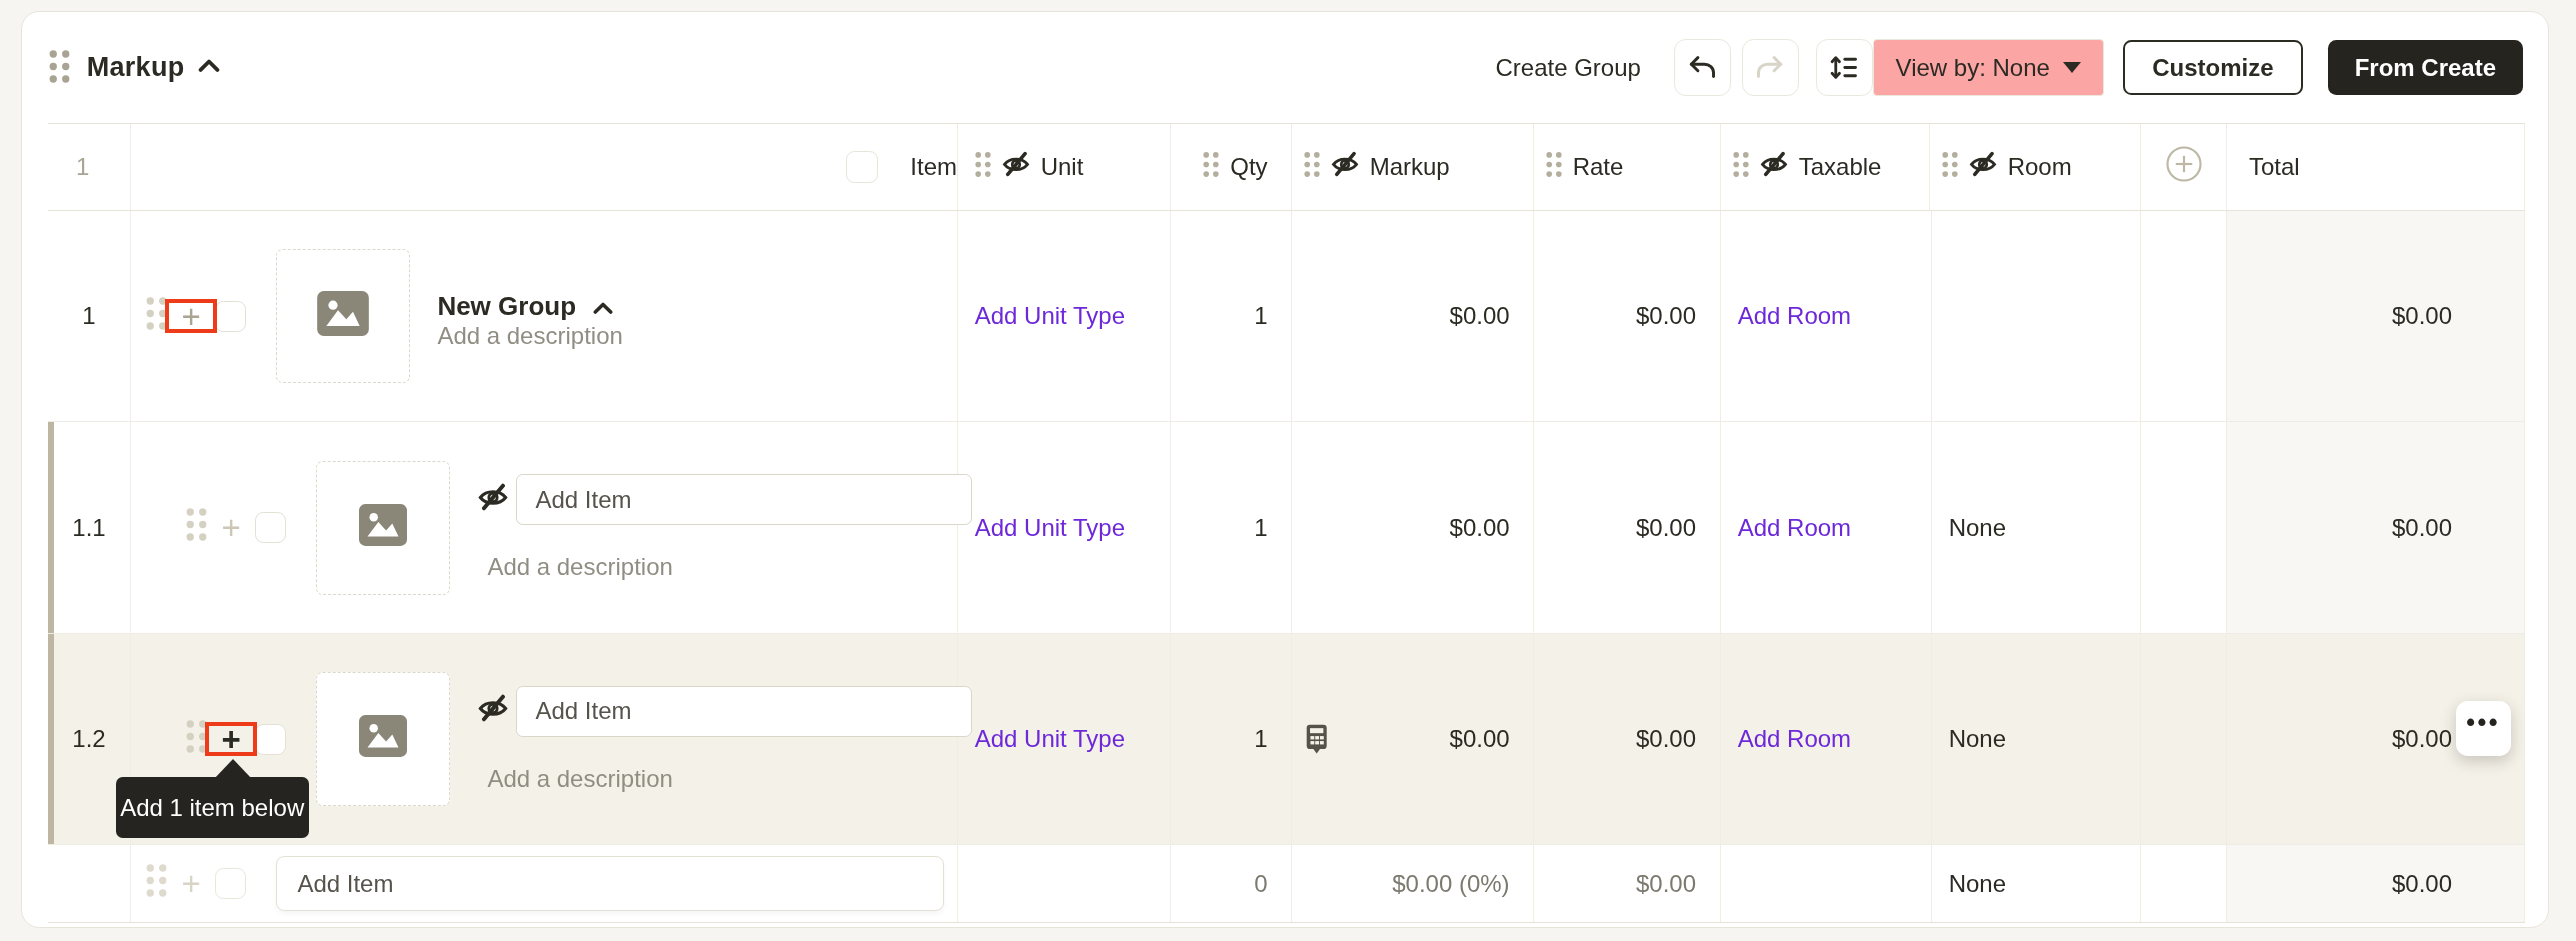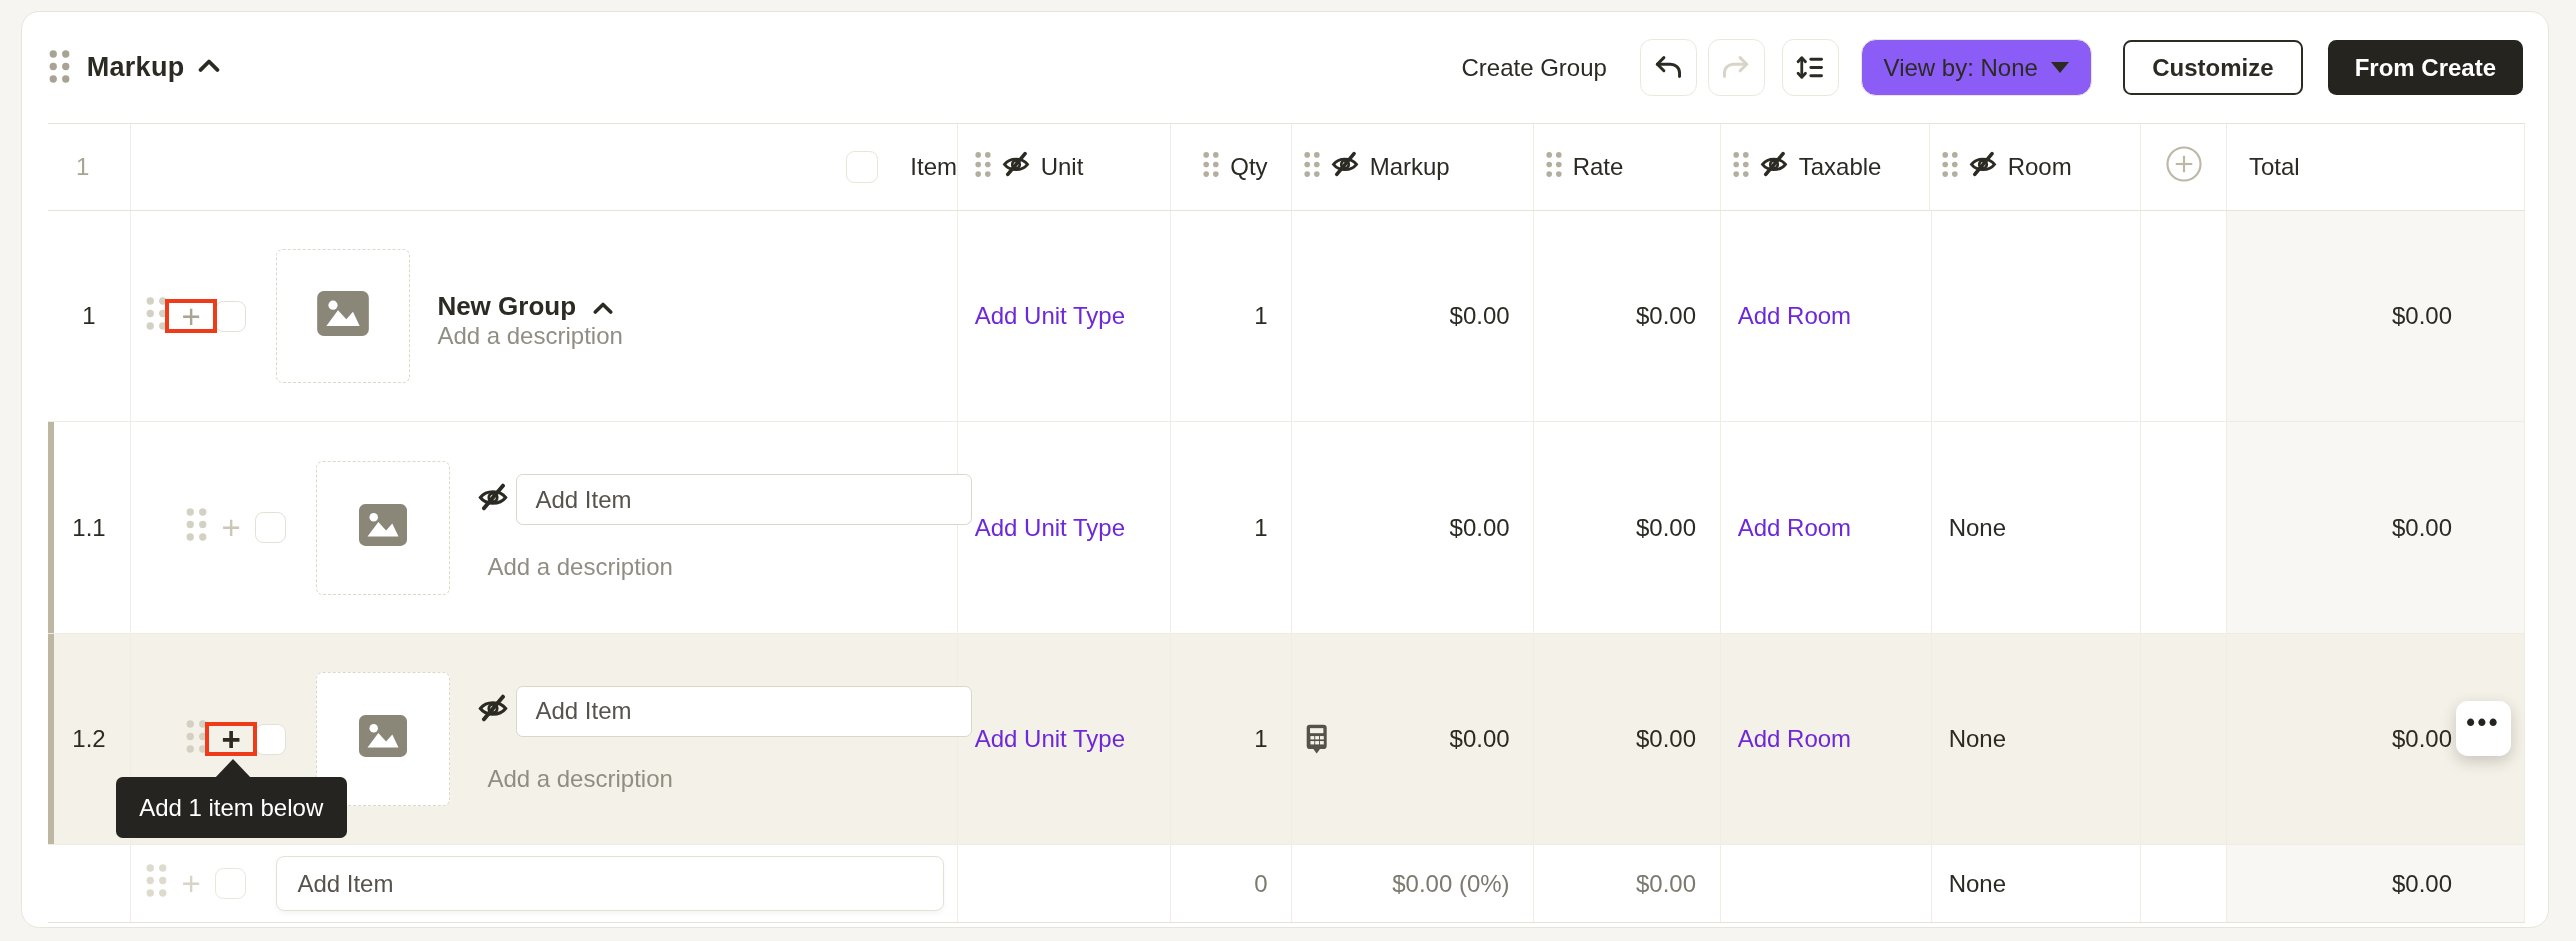--- a/index.html
+++ b/index.html
@@ -32,28 +32,28 @@
   .text-btn { font-size: 24px; font-weight: 500; background: none; border: none; color: #2b2a23; cursor: pointer; margin-right: 33px; font-family: inherit; }
   .icon-btn {
     width: 57px; height: 57px; background: #fff;
     border: 1.7px solid #eae7dd; border-radius: 11.7px;
     display: flex; align-items: center; justify-content: center; cursor: pointer;
   }
   .icon-btn + .icon-btn { margin-left: 11px; }
   .icon-btn.disabled { color: #d8d4c7; }
   .icon-btn svg { display: block; }
   .select-btn {
-    height: 57px; margin-left: 22px; padding: 0 22px;
-    background: #8b5cf6; border: 1.7px solid #eae7dd; border-radius: 15px;
+    height: 57px; padding: 0 22px;
+    background: #fca5a5; border: 1.7px solid #eae7dd; border-radius: 4px;
     display: flex; align-items: center; gap: 13.4px;
     font-size: 24px; font-weight: 500; color: #2b2a23; cursor: pointer; font-family: inherit;
   }
   .caret-down { width: 0; height: 0; border-left: 9.2px solid transparent; border-right: 9.2px solid transparent; border-top: 11px solid #2b2a23; }
   .outline-btn {
-    height: 55px; margin-left: 31px; padding: 0 27px;
+    height: 55px; margin-left: 19px; padding: 0 27px;
     background: #fff; border: 2.5px solid #2b2a23; border-radius: 8.3px;
     font-size: 24px; font-weight: 600; color: #2b2a23; cursor: pointer; font-family: inherit;
   }
   .dark-btn {
     height: 55px; margin-left: 25px; padding: 0 27px;
     background: #26241f; border: none; border-radius: 8.3px;
     font-size: 24px; font-weight: 600; color: #ffffff; cursor: pointer; font-family: inherit;
   }
   
   .items-table { position: absolute; left: 26px; top: 111px; width: 2477px; border-top: 0.8px solid #e6e3d9; }
@@ -131,21 +131,21 @@
     position: absolute; right: 13.4px; top: 50%; margin-top: -38px;
     width: 55px; height: 55px; background: #fff; border: none; border-radius: 11.7px;
     box-shadow: 0 5px 15px rgba(40,38,30,0.22);
     font-size: 25px; font-weight: 700; letter-spacing: 2.5px; color: #26241f;
     display: flex; align-items: center; justify-content: center; cursor: pointer; z-index: 6; font-family: inherit;
     padding-bottom: 11.7px;
   }
   
   .tooltip {
     position: absolute; left: -103px; top: 52px;
-    width: 231px; height: 61px;
+    width: 193px; height: 61px;
     background: #262420; color: #fff; border-radius: 6.7px;
     display: flex; align-items: center; justify-content: center;
     font-size: 24px; z-index: 10; white-space: nowrap;
   }
   .tooltip::before {
     content: ""; position: absolute; top: -18.4px; left: 98px;
     border-left: 19px solid transparent; border-right: 19px solid transparent;
     border-bottom: 20px solid #262420;
   }
   .header .circle-plus { color: #bdb8a6; }

